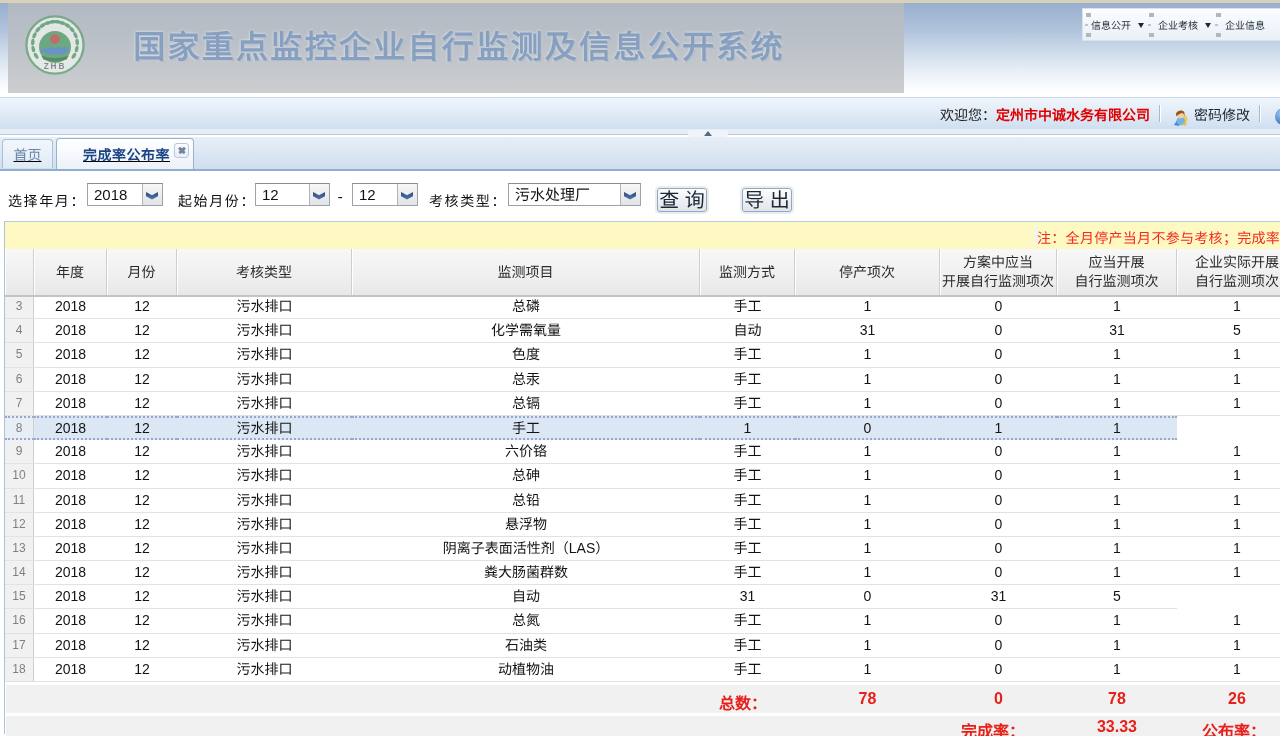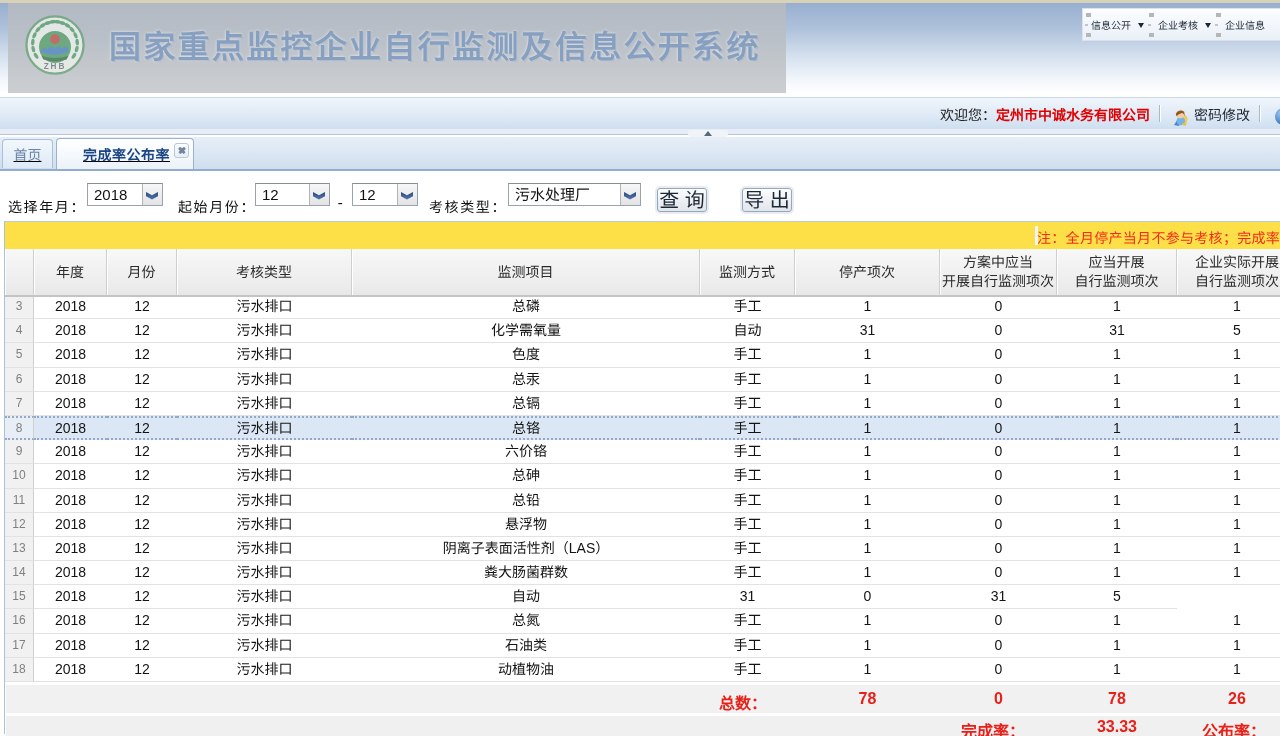--- a/index.html
+++ b/index.html
@@ -4,22 +4,22 @@
 <style>
 html,body{margin:0;padding:0;}
 body{width:1280px;height:736px;overflow:hidden;position:relative;background:#fff;
   font-family:"Liberation Sans",sans-serif;-webkit-font-smoothing:antialiased;}
 .abs{position:absolute;}
 
 #creamline{left:0;top:0;width:1280px;height:3px;background:#d8d3b8;border-bottom:1px solid #c9c4a8;}
 
 #headzone{left:0;top:3px;width:1280px;height:90px;
   background:linear-gradient(#99afd0 0%,#b0c3dc 30%,#d8e3f0 62%,#f2f6fb 85%,#ffffff 100%);}
-#banner{left:8px;top:0;width:778px;height:90px;
-  background:linear-gradient(#b2b9c2 0%,#bac0c8 40%,#c5c9cd 75%,#cbced1 100%);}
+#banner{left:8px;top:0;width:896px;height:90px;
+  background:linear-gradient(#b2b9c2 0%,#bac0c8 40%,#c5c9cd 75%,#cbced1 100%);text-align:center;}
 #title{left:101px;top:27px;width:700px;font-size:32px;font-weight:bold;letter-spacing:2.3px;line-height:1.1;
   color:#87a0c0;text-shadow:0 0 3px rgba(255,255,255,0.75),1px 1px 1px rgba(125,145,175,0.5);white-space:nowrap;}
 
 #menubar{left:1082px;top:5px;width:300px;height:31px;background:linear-gradient(#fbfdff,#eaf0f8);
   border:1px solid #d8e1ec;display:flex;align-items:center;padding-left:2px;}
 .mitem{font-size:10px;color:#1d2935;padding:0 7px 0 0px;white-space:nowrap;}
 .marrow{width:0;height:0;border-left:3.5px solid transparent;border-right:3.5px solid transparent;border-top:5px solid #1a2835;margin-right:4px;margin-top:2px;}
 .msep{width:6px;height:24px;position:relative;flex:none;background:linear-gradient(#c4c4c4,#c4c4c4) no-repeat 0 center / 3px 2px;}
 .msep::before,.msep::after{content:"";position:absolute;left:0.5px;width:5px;height:4px;background:#b6b6b6;}
 .msep::before{top:0px;}
@@ -47,32 +47,32 @@
 #tab1 span{font-size:14px;color:#6a84a8;}
 #tab2{left:56px;width:136px;background:linear-gradient(#ffffff,#f4f8fc 60%,#eaf1f8);border-color:#9ab2cf;top:1px;height:30px;}
 #tab2 span{font-size:14px;font-weight:bold;letter-spacing:0.5px;color:#1c4584;margin-left:3px;}
 #tabx{position:absolute;right:4px;top:4px;width:13px;height:13px;border:1px solid #b9c7da;border-radius:3px;
   background:linear-gradient(#fbfdfe,#e6eef6);}
 #tabx::before,#tabx::after{content:"";position:absolute;left:2.5px;top:5.2px;width:8px;height:2.6px;background:#74849e;border-radius:1px;}
 #tabx::before{transform:rotate(45deg);}
 #tabx::after{transform:rotate(-45deg);}
 
 #filter{left:0;top:172px;width:1280px;height:48px;background:#fff;}
-.flabel{position:absolute;top:24px;font-size:14px;color:#111;letter-spacing:1.6px;font-family:Liberation Mono, monospace;}
+.flabel{position:absolute;top:18px;font-size:14px;color:#111;letter-spacing:1.6px;font-family:Liberation Mono, monospace;}
 .combo{position:absolute;top:11px;height:21px;background:#fff;border:1px solid #9aa2ac;border-top-color:#868e98;}
 .combo .tx{position:absolute;left:6px;top:0;font-size:15px;color:#111;line-height:21px;}
 .combo .btn{position:absolute;right:0;top:0;width:19px;height:21px;border-left:1px solid #b2b2b8;
   background:linear-gradient(#f7f7f7 0%,#ececee 55%,#e3e3e5 100%);}
 .combo .btn::after{content:"";position:absolute;left:3px;top:8px;width:12px;height:7.5px;
   background:linear-gradient(#2e4d7e,#5277ab);clip-path:polygon(0 0,50% 42%,100% 0,100% 55%,50% 100%,0 55%);}
 .fbtn{position:absolute;top:16px;width:48px;height:22px;border:1px solid #93a7bd;border-radius:3px;
   background:linear-gradient(#fefefe,#eceff3 55%,#e2e6eb);box-shadow:0 0 0 2px #e9edf2;
   font-size:20px;color:#1c2733;text-align:center;line-height:22px;}
 
-#notebar{left:4px;top:221px;width:1276px;height:27px;background:#fde047;border-top:1px solid #b7cce2;}
+#notebar{left:4px;top:221px;width:1276px;height:27px;background:#fef9c3;border-top:1px solid #b7cce2;}
 #notebar .bar{position:absolute;left:1031px;top:4px;width:3px;height:19px;background:#eef4fa;}
 #notebar .txt{position:absolute;left:1033px;top:5px;font-size:14px;color:#f32b1e;letter-spacing:0.3px;white-space:nowrap;}
 
 #tbl{left:5px;top:249px;width:1292px;height:436px;}
 .grid{display:grid;grid-template-columns:29px 73px 70px 175px 348px 95px 145px 117px 120px 120px;}
 #thead{position:absolute;left:0;top:0;width:1292px;height:46px;z-index:2;background:linear-gradient(#f8f8f8,#ececec 80%,#e7e7e7);border-bottom:2px solid #c4c4c4;}
 #thead .th{border-right:1px solid #cfcfcf;box-shadow:inset 1px 0 0 #fff;
   display:flex;flex-direction:column;align-items:center;justify-content:center;
   font-size:14px;color:#2b2b2b;line-height:19px;text-align:center;}
 #thead .th:last-child{border-right:none;}
@@ -263,21 +263,20 @@
         <div class="td">1</div>
         <div class="td">0</div>
         <div class="td">1</div>
         <div class="td">1</div>
       </div>
 <div class="grid tr hl">
         <div class="td num">8</div>
         <div class="td">2018</div>
         <div class="td">12</div>
         <div class="td">污水排口</div>
-        <div class="td">总铬</div>
         <div class="td">手工</div>
         <div class="td">1</div>
         <div class="td">0</div>
         <div class="td">1</div>
         <div class="td">1</div>
       </div>
 <div class="grid tr">
         <div class="td num">9</div>
         <div class="td">2018</div>
         <div class="td">12</div>

